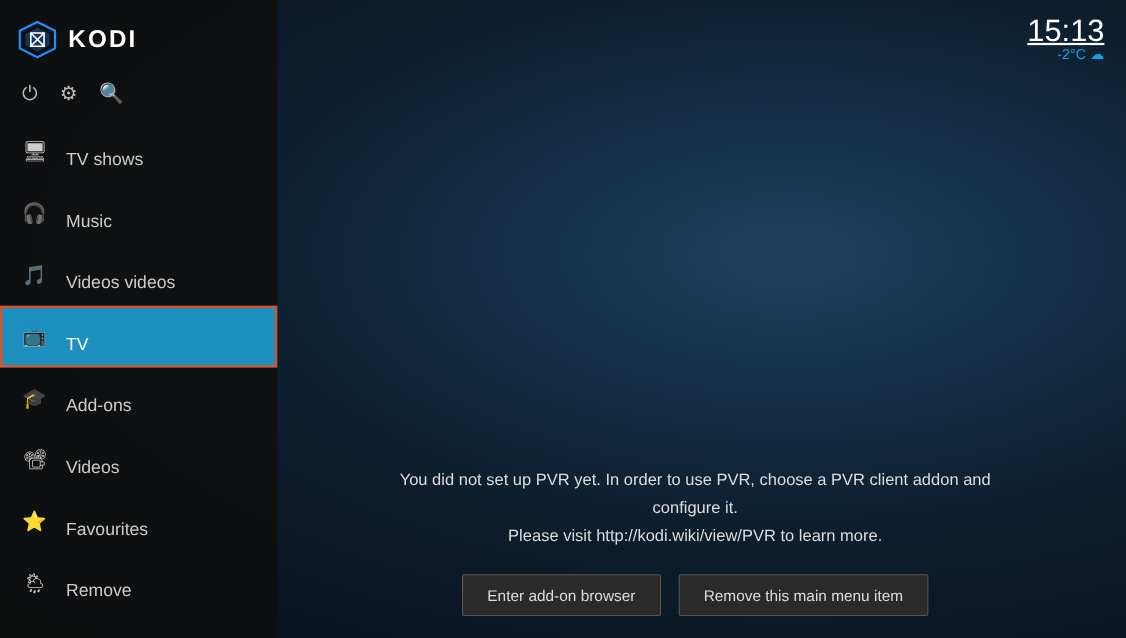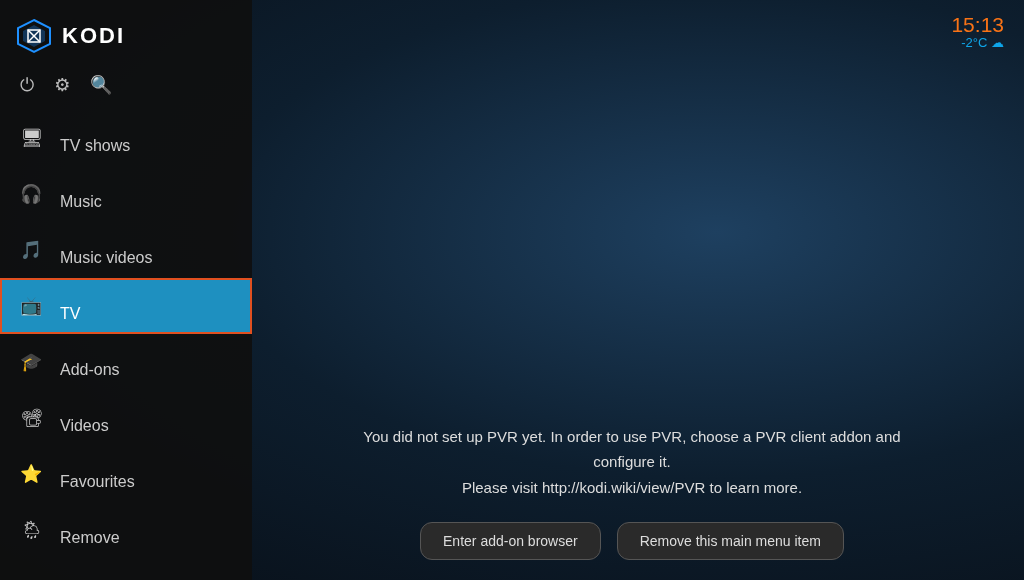--- a/index.html
+++ b/index.html
@@ -124,36 +124,37 @@
       justify-content: center;
     }
 
     .action-btn {
       background: #2a2a2a;
       color: #ddd;
       border: 1px solid #555;
       padding: 10px 22px;
       font-size: 14px;
       cursor: pointer;
-      border-radius: 12px;
+      border-radius: 2px;
     }
 
     
     .clock {
       position: absolute;
       top: 14px;
       right: 20px;
       z-index: 20;
       text-align: right;
     }
     .clock-time {
-      color: #f97316;
-      font-size: 21px;
+      color: #ffffff;
+      font-size: 28px;
       font-weight: 300;
       line-height: 1;
+      text-decoration: underline;
     }
     .clock-weather {
       color: #0ea5e9;
       font-size: 13px;
       text-align: right;
     }
   </style>
 </head>
 <body>
 
@@ -188,21 +189,21 @@
   <div class="nav-item">
         <span class="nav-icon">🖥</span>
         <span class="nav-label">TV shows</span>
       </div>
       <div class="nav-item">
         <span class="nav-icon">🎧</span>
         <span class="nav-label">Music</span>
       </div>
       <div class="nav-item">
         <span class="nav-icon">🎵</span>
-        <span class="nav-label">Music videos</span>
+        <span class="nav-label">Videos videos</span>
       </div>
       <div class="nav-item active">
         <span class="nav-icon">📺</span>
         <span class="nav-label">TV</span>
       </div>
       <div class="nav-item">
         <span class="nav-icon">🎓</span>
         <span class="nav-label">Add-ons</span>
       </div>
       <div class="nav-item">

